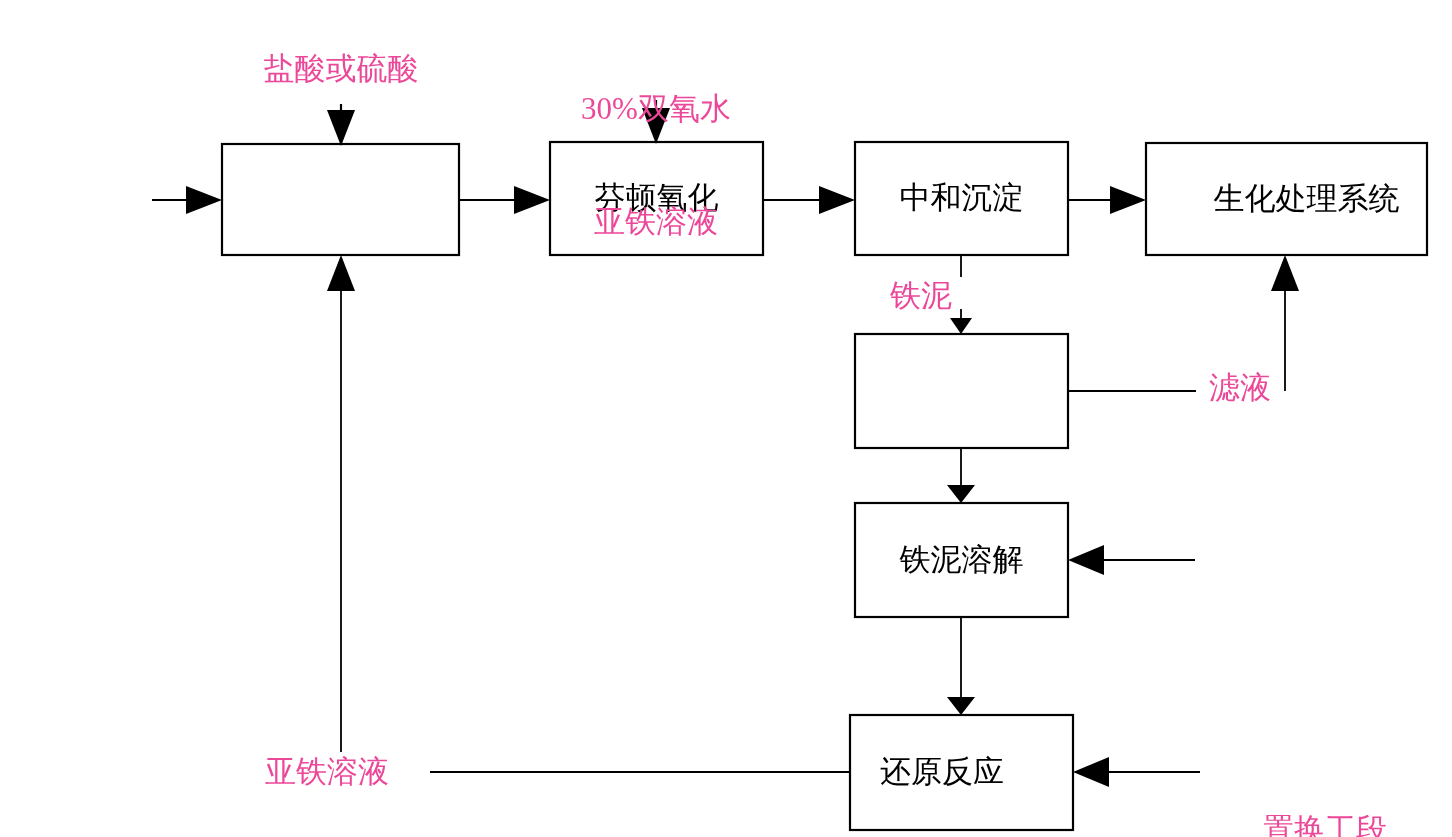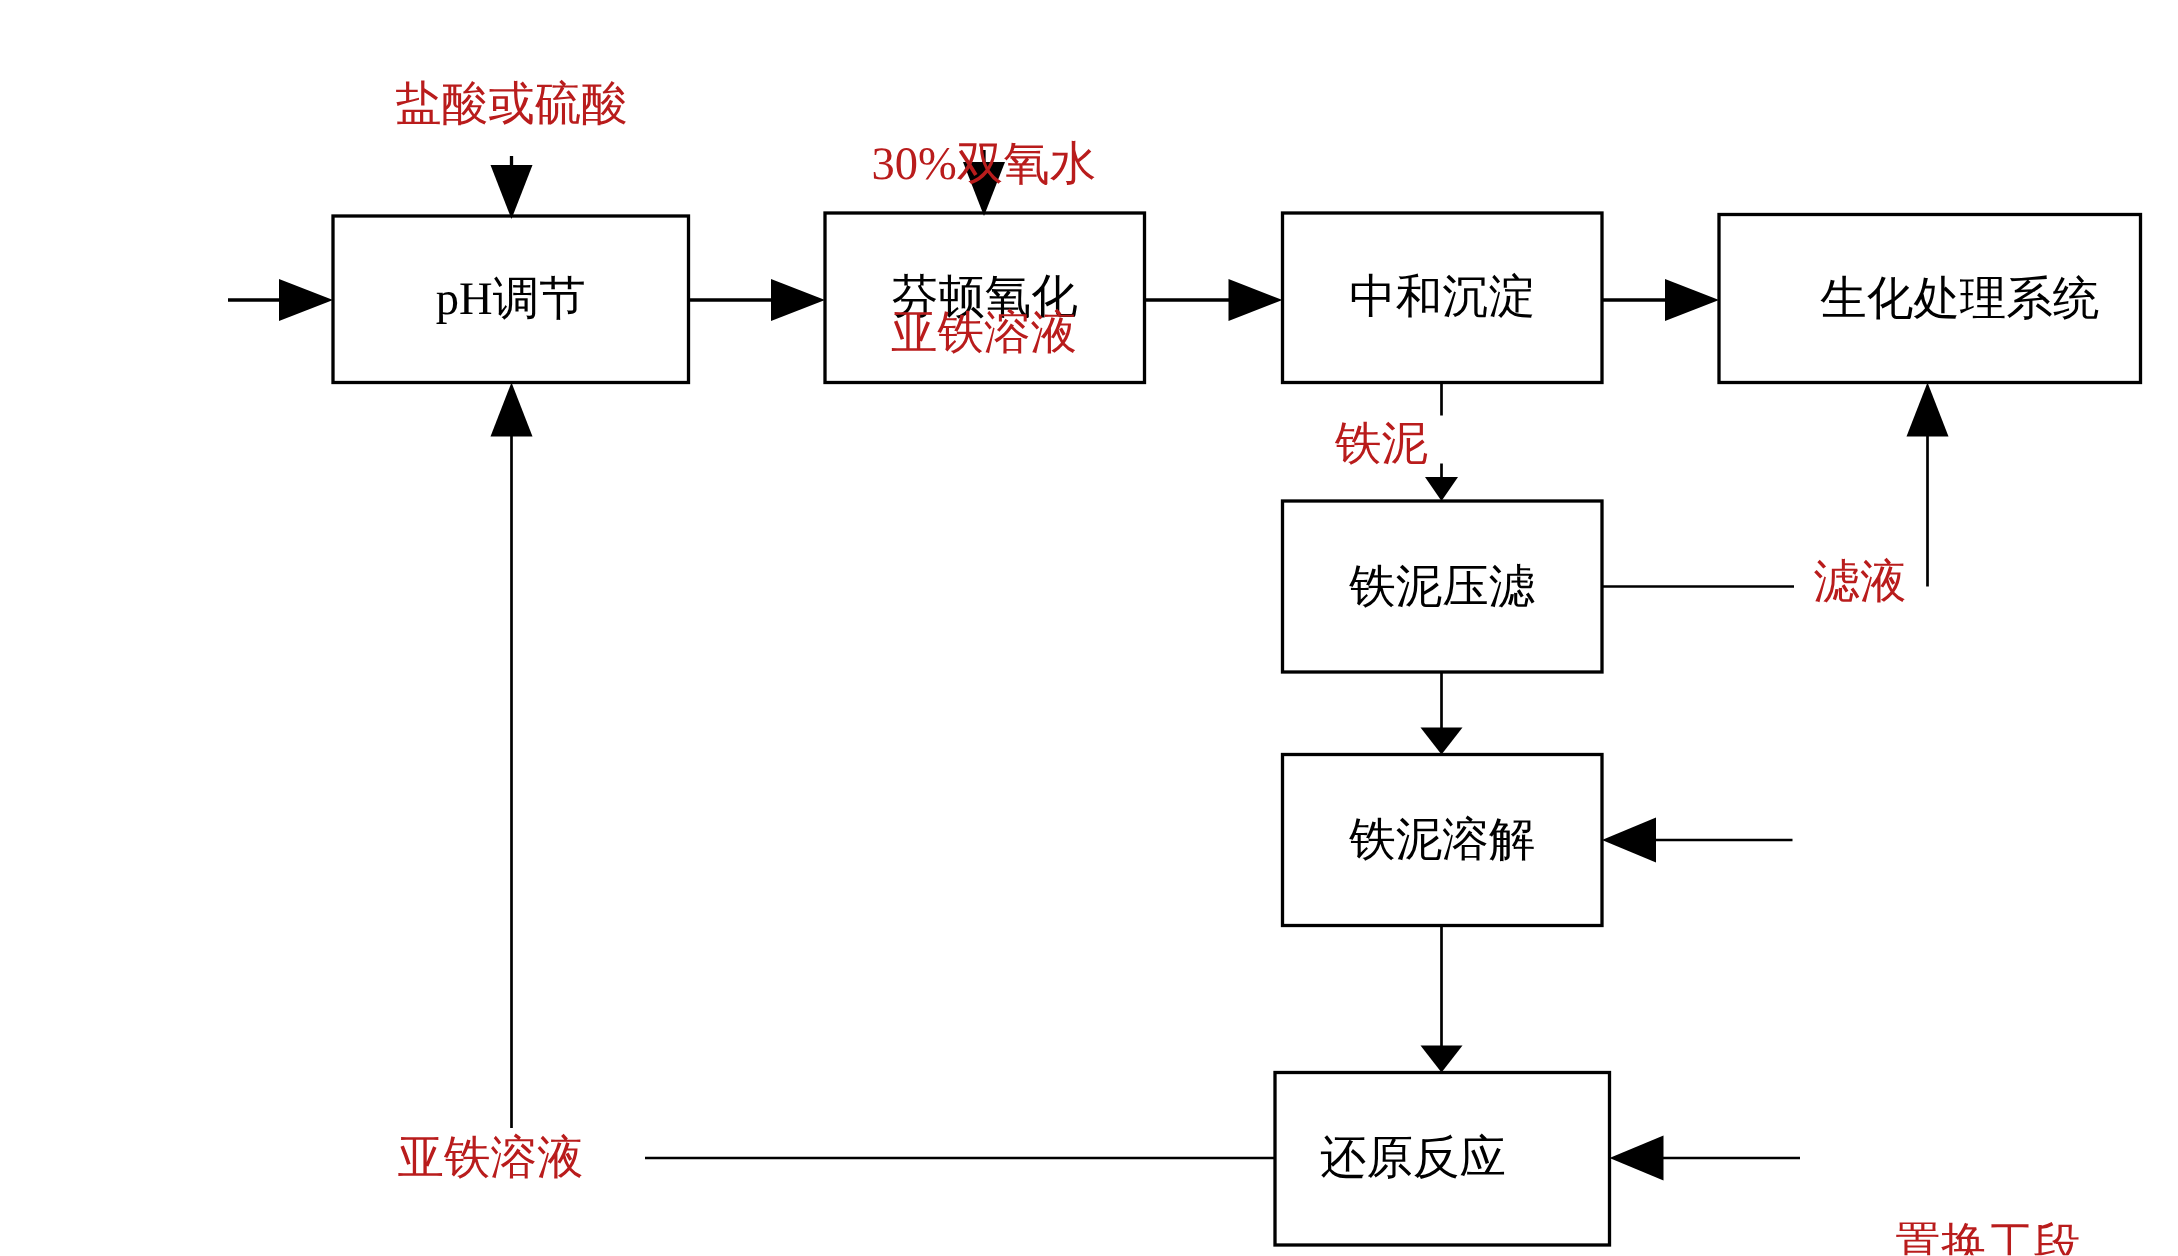--- a/index.html
+++ b/index.html
@@ -51,21 +51,21 @@
     text-align: center;
     color: #000000;
     font-family: "Liberation Serif", "DejaVu Serif", serif;
     font-size: 31px;
     line-height: 1.18;
     white-space: pre;
     pointer-events: none;
   }
   .free-label {
     position: absolute;
-    color: #b91c1c;
+    color: #ec4899;
     font-family: "Liberation Serif", "DejaVu Serif", serif;
     font-size: 31px;
     line-height: 1.22;
     white-space: pre;
     text-align: center;
   }
   .free-label.left-al { text-align: left; }
 </style>
 </head>
 <body>
@@ -145,29 +145,27 @@
     </g>
 
     <g>
       <line class="conn-thin" x1="850" y1="772" x2="430" y2="772"></line>
       <line class="conn-thin" x1="341" y1="752" x2="341" y2="279"></line>
       <polygon class="arrowhead" points="327,291 355,291 341,255"></polygon>
     </g>
 
   </svg>
 
-  <div class="node-label" style="left:222px; top:144px; width:237px; height:111px;">pH调节</div>
 
   <div class="node-label" style="left:550px; top:142px; width:213px; height:113px;">芬顿氧化</div>
 
   <div class="node-label" style="left:855px; top:142px; width:213px; height:113px;border-radius:31px;">中和沉淀</div>
 
   <div class="node-label" style="left:1146px; top:143px; width:281px; height:112px;padding-left:20px;">生化处理系统</div>
 
-  <div class="node-label" style="left:855px; top:334px; width:213px; height:114px;">铁泥压滤</div>
 
   <div class="node-label" style="left:855px; top:503px; width:213px; height:114px;">铁泥溶解</div>
 
   <div class="node-label" style="left:850px; top:715px; width:184px; height:115px;">还原反应</div>
 
 
   <div class="free-label" style="left:221px; top:50px; width:240px;">盐酸或硫酸</div>
 
   <div class="free-label" style="left:536px; top:14px; width:240px;">
     <div>30%双氧水</div>

